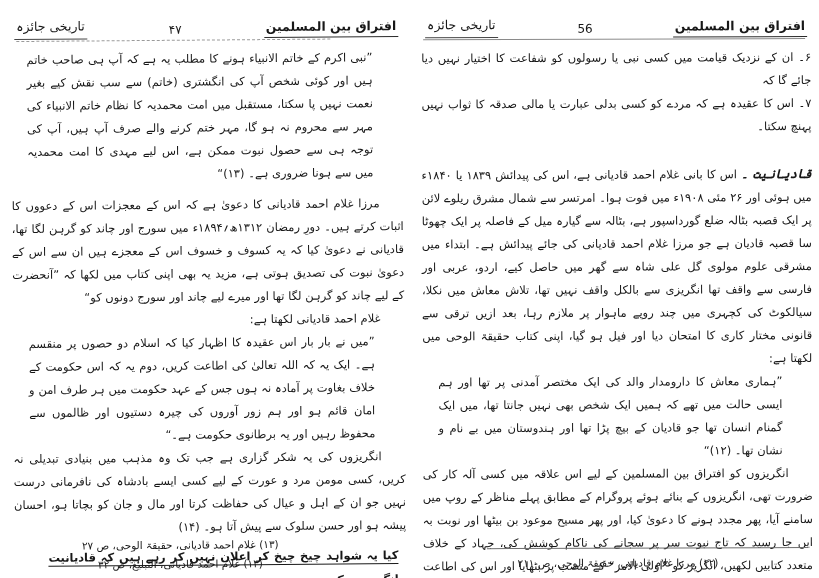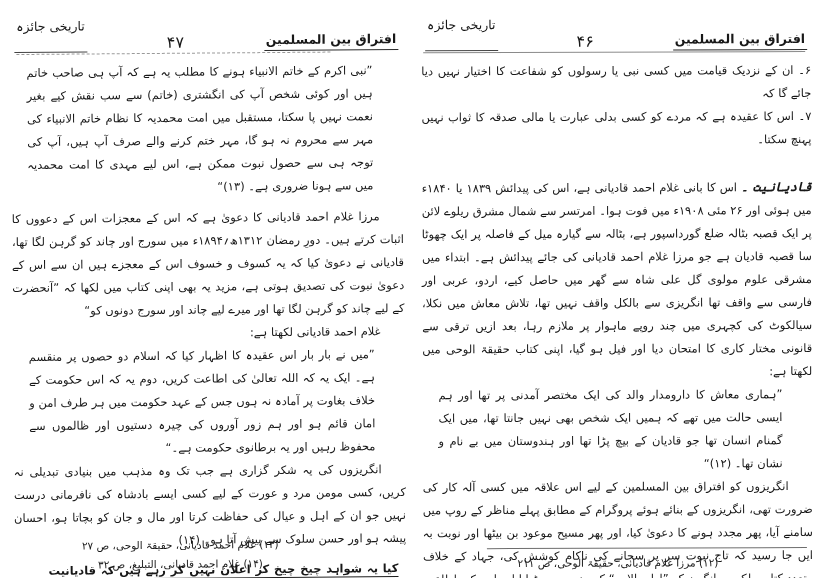--- a/index.html
+++ b/index.html
@@ -13,22 +13,22 @@
     text-align:justify;
   }
   .page-47{left:10px;width:392px;transform:rotate(-0.45deg);transform-origin:top right;}
   .page-46{left:421px;width:390px;transform:rotate(-0.2deg);transform-origin:top right;}
 
   .hdr{
     display:flex;align-items:flex-end;justify-content:space-between;
     padding:16px 4px 1px 4px;font-size:12.5px;line-height:16px;
   }
   .hdr .running{font-weight:bold;border-bottom:1.5px solid #2a2a2a;padding:0 2px 2px;}
-  .hdr .pnum{font-size:16px;padding-bottom:1px;}
-  .hdr .secttl{border-bottom:1px solid #444;padding:0 2px 17px;}
+  .hdr .pnum{font-size:12px;padding-bottom:1px;}
+  .hdr .secttl{border-bottom:1px solid #444;padding:0 2px 4px;}
   .hdr-rule{border-bottom:1px solid #8a8a8a;margin:0 6px 7px 2px;}
   .hdr-rule.dotted{border-bottom-style:dashed;border-color:#9a9a9a;width:80%;margin-right:auto;margin-left:6px;}
 
   p{margin:0;font-size:11.5px;line-height:23px;}
   .indent{text-indent:24px;}
   .quote{margin:0 30px 0 16px;}
   .gap-sm{height:8px;}
   .gap-lg{height:24px;}
   .sect-head{font-weight:bold;font-size:12.5px;letter-spacing:.5px;font-style:italic;}
 
@@ -66,21 +66,21 @@
 
     <div class="footnotes">
       <p class="fn">(۱۳) غلام احمد قادیانی، حقیقۃ الوحی، ص ۲۷</p>
       <p class="fn">(۱۴) غلام احمد قادیانی، التبلیغ، ص ۳۲</p>
     </div>
   </div>
 
   <div class="page page-46">
     <div class="hdr">
       <span class="running">افتراق بین المسلمین</span>
-      <span class="pnum">۴۶</span>
+      <span class="pnum">56</span>
       <span class="secttl">تاریخی جائزہ</span>
     </div>
     <div class="hdr-rule"></div>
 
     <p>۶۔ ان کے نزدیک قیامت میں کسی نبی یا رسولوں کو شفاعت کا اختیار نہیں دیا جائے گا کہ</p>
     <p>۷۔ اس کا عقیدہ ہے کہ مردے کو کسی بدلی عبارت یا مالی صدقہ کا ثواب نہیں پہنچ سکتا۔</p>
     <div class="gap-lg"></div>
 
     <p><b class="sect-head">قادیانیت ۔</b><span> اس کا بانی غلام احمد قادیانی ہے، اس کی پیدائش ۱۸۳۹ یا ۱۸۴۰ء میں ہوئی اور ۲۶ مئی ۱۹۰۸ء میں فوت ہوا۔ امرتسر سے شمال مشرق ریلوے لائن پر ایک قصبہ بٹالہ ضلع گورداسپور ہے، بٹالہ سے گیارہ میل کے فاصلہ پر ایک چھوٹا سا قصبہ قادیان ہے جو مرزا غلام احمد قادیانی کی جائے پیدائش ہے۔ ابتداء میں مشرقی علوم مولوی گل علی شاہ سے گھر میں حاصل کیے، اردو، عربی اور فارسی سے واقف تھا انگریزی سے بالکل واقف نہیں تھا، تلاش معاش میں نکلا، سیالکوٹ کی کچہری میں چند روپے ماہوار پر ملازم رہا، بعد ازیں ترقی سے قانونی مختار کاری کا امتحان دیا اور فیل ہو گیا، اپنی کتاب حقیقۃ الوحی میں لکھتا ہے:</span></p>
     <p class="quote">”ہماری معاش کا دارومدار والد کی ایک مختصر آمدنی پر تھا اور ہم ایسی حالت میں تھے کہ ہمیں ایک شخص بھی نہیں جانتا تھا، میں ایک گمنام انسان تھا جو قادیان کے بیچ پڑا تھا اور ہندوستان میں بے نام و نشان تھا۔ (۱۲)“</p>

